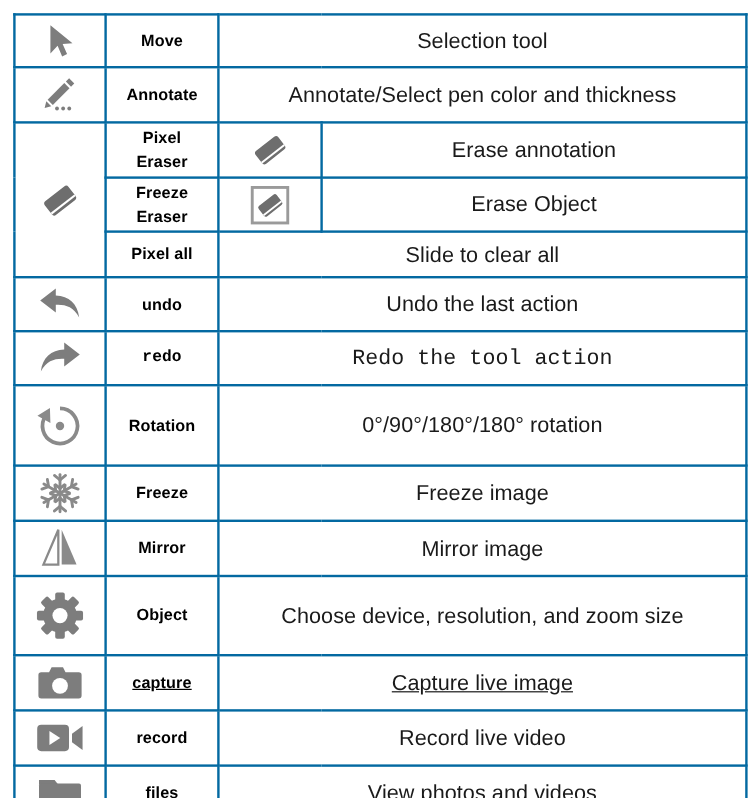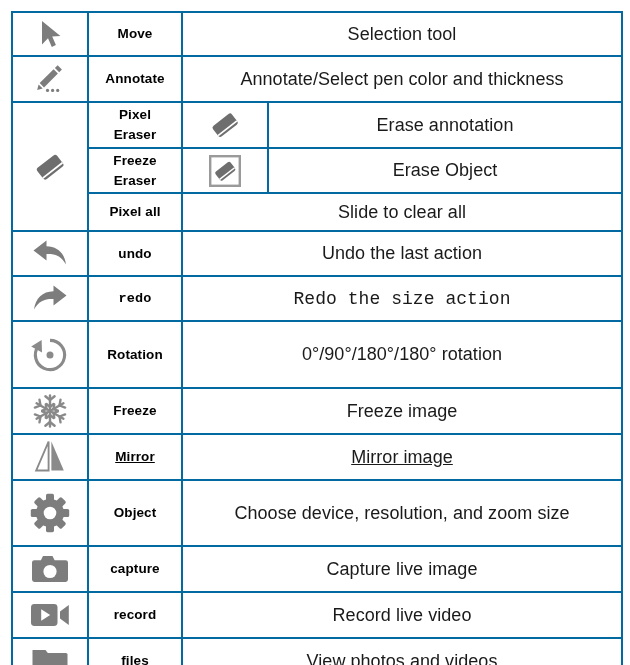--- a/index.html
+++ b/index.html
@@ -64,23 +64,23 @@
   
   .r-move     td { height: 42px; }
   .r-annotate td { height: 44px; }
   .r-pixel    td { height: 44px; }
   .r-object   td { height: 43px; }
   .r-clear    td { height: 36px; }
   .r-undo     td { height: 43px; }
   .r-redo     td { height: 43px; font-family: Liberation Mono, monospace; }
   .r-rotation td { height: 65px; }
   .r-freeze   td { height: 44px; }
-  .r-mirror   td { height: 44px; text-decoration: underline; }
+  .r-mirror   td { height: 44px; }
   .r-setting  td { height: 64px; }
-  .r-capture  td { height: 44px; }
+  .r-capture  td { height: 44px; text-decoration: underline; }
   .r-record   td { height: 44px; }
   .r-files    td { height: 44px; }
 </style>
 </head>
 <body>
 
 <div id="sheet">
   <table class="tool-table">
     <colgroup>
       <col class="col-icon">
@@ -189,21 +189,21 @@
         <td class="icon-cell">
           <div class="icon-wrap">
             <svg width="40" height="32" viewBox="0 0 40 32" aria-hidden="true">
               <g transform="translate(40,0) scale(-1,1)">
                 <path d="M3.5 12.5 L16.5 2.5 L16.5 8.2 C27.5 8.5 34.5 15.0 36.0 26.5 C31.0 17.5 24.5 15.6 16.5 16.0 L16.5 22.4 Z" fill="#7d7d7d"></path>
               </g>
             </svg>
           </div>
         </td>
         <td class="label-cell">redo</td>
-        <td class="desc-cell" colspan="2">Redo the size action</td>
+        <td class="desc-cell" colspan="2">Redo the tool action</td>
       </tr>
 
       <tr class="r-rotation">
         <td class="icon-cell">
           <div class="icon-wrap">
             <svg width="42" height="42" viewBox="0 0 42 42" aria-hidden="true">
               <path d="M21 6.4 A14.6 14.6 0 1 1 9.2 12.4" fill="none" stroke="#8a8a8a" stroke-width="3.1" stroke-linecap="butt"></path>
               <path d="M12.6 5.9 L13.0 18.4 L2.2 12.4 Z" fill="#8a8a8a"></path>
               <circle cx="21" cy="21" r="3.5" fill="#8a8a8a"></circle>
             </svg>

